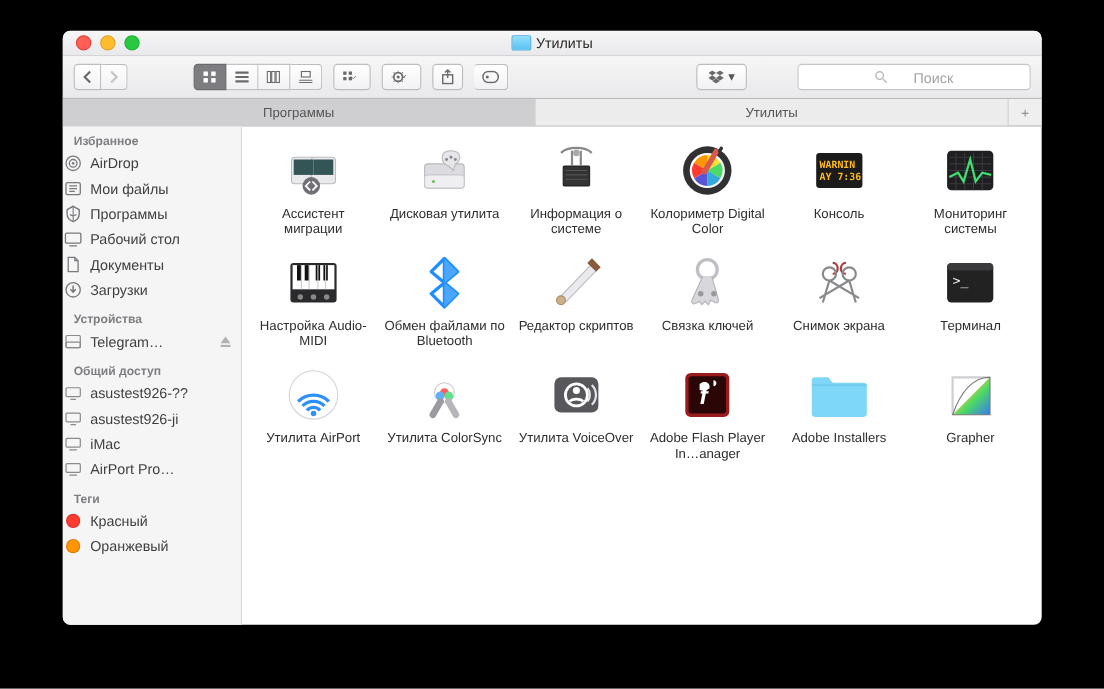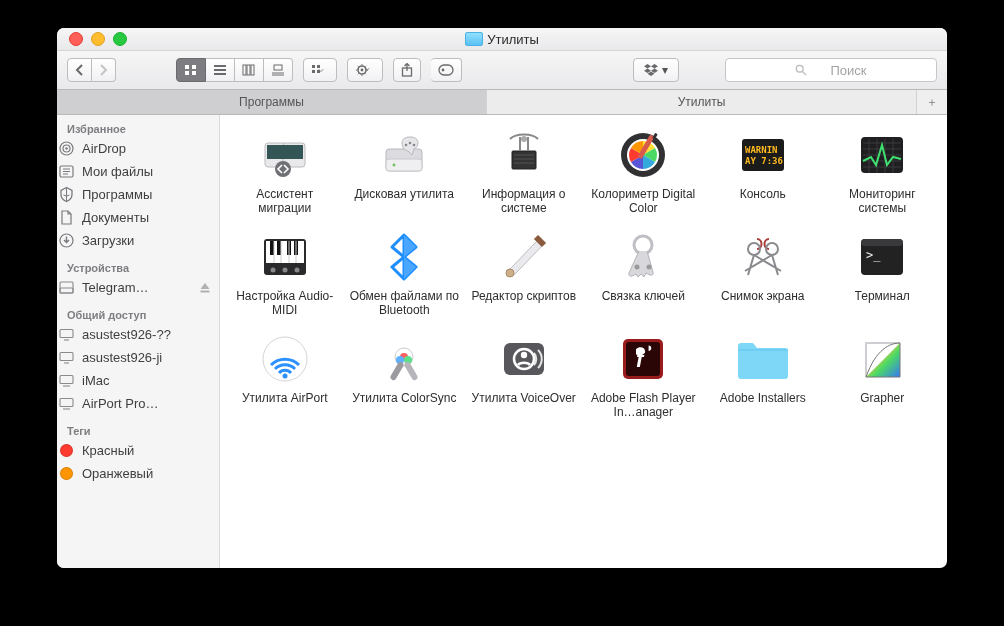--- a/index.html
+++ b/index.html
@@ -212,20 +212,29 @@
                 <path d="M8.5 1.5 3 4.5v4c0 4 3 6 5.5 7 2.5-1 5.5-3 5.5-7v-4Z" fill="none" stroke="#7a7a7e" stroke-width="1.3"></path>
                 <path d="M8.5 1.5v14" stroke="#7a7a7e" stroke-width="1"></path>
                 <path d="M5.5 9 A5 5 0 0 0 11.5 9" fill="none" stroke="#7a7a7e" stroke-width="1"></path>
               </svg>
             </span>
             <span>Программы</span>
           </div>
           <div class="sb-item">
             <span class="sb-icon">
               <svg width="17" height="17" viewBox="0 0 17 17">
+                <rect x="1.5" y="3" width="14" height="9" rx="1" fill="none" stroke="#7a7a7e" stroke-width="1.2"></rect>
+                <path d="M5 14.5h7" stroke="#7a7a7e" stroke-width="1.2"></path>
+              </svg>
+            </span>
+            <span>Рабочий стол</span>
+          </div>
+          <div class="sb-item">
+            <span class="sb-icon">
+              <svg width="17" height="17" viewBox="0 0 17 17">
                 <path d="M4 2h6l3 3v10H4Z" fill="none" stroke="#7a7a7e" stroke-width="1.2"></path>
                 <path d="M10 2v3h3" fill="none" stroke="#7a7a7e" stroke-width="1.2"></path>
               </svg>
             </span>
             <span>Документы</span>
           </div>
           <div class="sb-item">
             <span class="sb-icon">
               <svg width="17" height="17" viewBox="0 0 17 17">
                 <circle cx="8.5" cy="8.5" r="6.5" fill="none" stroke="#7a7a7e" stroke-width="1.2"></circle>

